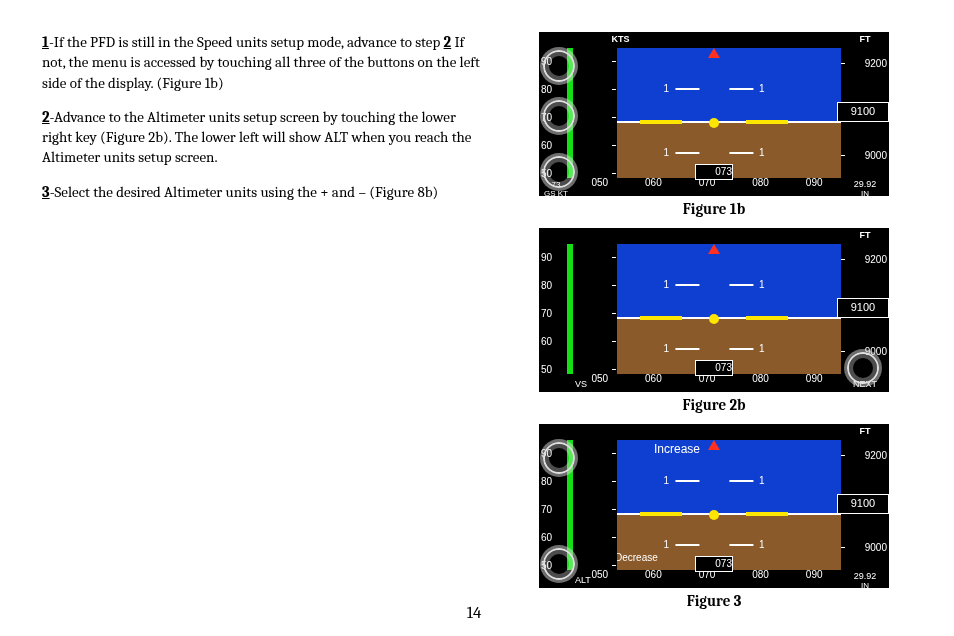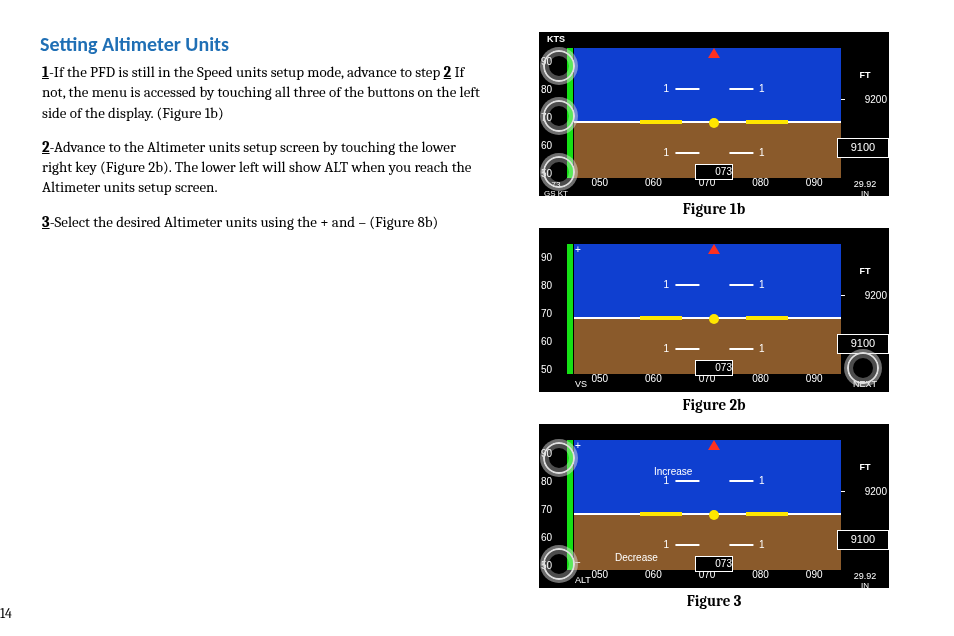--- a/index.html
+++ b/index.html
@@ -17,48 +17,48 @@
   h2.title{
     font-family:Calibri,Arial,sans-serif;
     color:#1f6fb5;
     font-size:20px;
     font-weight:700;
     margin:0 0 6px 0;
   }
   p.intro{margin:0 0 14px 0;text-align:justify;line-height:1.35;}
   p.step{margin:0 0 14px 2px;line-height:1.35;}
   .u{text-decoration:underline;font-weight:600;}
-  .pg{position:absolute;bottom:14px;left:0;right:6px;font-size:14px;}
+  .pg{position:absolute;bottom:14px;left:0;right:6px;text-align:center;font-size:17px;}
   .fig-wrap{margin-bottom:10px;}
   .fig-caption{text-align:center;font-weight:700;font-size:15px;margin-top:4px;}
 
   
   .pfd{
     width:350px;height:164px;
     background:#000;
     position:relative;
     font-family:Arial,Helvetica,sans-serif;
     overflow:hidden;
   }
   .sky{position:absolute;left:34px;right:48px;top:16px;height:74px;background:#0f3fd0;}
   .gnd{position:absolute;left:34px;right:48px;top:90px;height:56px;background:#8a5a2b;}
   .horizon{position:absolute;left:34px;right:48px;top:89px;height:2px;background:#fff;}
   .hdg{position:absolute;left:34px;right:48px;bottom:4px;height:20px;color:#fff;font-size:10px;display:flex;justify-content:space-around;align-items:center;margin-top:26px;}
   .hdg-box{position:absolute;left:50%;bottom:16px;transform:translateX(-50%);width:36px;height:14px;border:1px solid #fff;background:#000;color:#fff;font-size:10px;text-align:right;line-height:13px;}
 
   
-  .spd{position:absolute;left:0;top:0;bottom:0;width:34px;background:#000;border-right:1px solid #000;}
+  .spd{position:absolute;left:0;top:0;bottom:0;width:34px;background:#000;border-right:1px solid #000;padding-left:43px;}
   .spd-lbl,.alt-lbl{position:absolute;top:0;width:100%;height:14px;background:#000;color:#fff;font-size:9px;text-align:center;line-height:14px;font-weight:600;}
   .alt-lbl{right:0;width:48px;}
   .spd-tick{position:absolute;left:0;width:100%;color:#fff;font-size:10px;text-align:left;padding-left:2px;box-sizing:border-box;height:12px;line-height:12px;}
   .spd-tick::after{content:"";position:absolute;right:0;top:5px;width:4px;height:1px;background:#fff;}
   .green-band{position:absolute;left:28px;top:16px;width:6px;height:130px;background:#15e015;}
 
   
-  .alt{position:absolute;right:0;top:0;bottom:0;width:48px;background:#000;margin-top:36px;}
+  .alt{position:absolute;right:0;top:0;bottom:0;width:48px;background:#000;}
   .alt-tick{position:absolute;left:0;width:100%;color:#fff;font-size:10px;text-align:right;padding-right:2px;box-sizing:border-box;height:12px;line-height:12px;}
   .alt-tick::before{content:"";position:absolute;left:0;top:5px;width:4px;height:1px;background:#fff;}
   .alt-box{position:absolute;left:-4px;top:70px;background:#000;border:1px solid #fff;width:50px;height:18px;color:#fff;font-size:11px;text-align:center;line-height:17px;}
 
   
   .soft-l{position:absolute;left:0;bottom:0;height:16px;width:34px;background:#000;color:#fff;font-size:8px;text-align:center;line-height:10px;}
   .soft-l .sub{display:block;font-size:8px;line-height:7px;}
   .soft-r{position:absolute;right:0;bottom:0;height:16px;width:48px;background:#000;color:#fff;font-size:9px;text-align:center;line-height:16px;}
 
   
@@ -66,30 +66,29 @@
   .pitch{position:absolute;left:50%;transform:translateX(-50%);color:#fff;font-size:10px;white-space:nowrap;height:1px;display:flex;align-items:center;gap:6px;}
   .pitch .bar{display:inline-block;width:24px;height:2px;background:#fff;}
   .acft{position:absolute;left:50%;top:89px;transform:translate(-50%,-50%);width:120px;height:6px;pointer-events:none;}
   .acft .wing{position:absolute;top:2px;height:4px;width:42px;background:#ffe600;}
   .acft .wing.l{left:-14px;} .acft .wing.r{right:-14px;}
   .acft .dot{position:absolute;left:50%;top:0;width:10px;height:10px;margin-left:-5px;border-radius:50%;background:#ffe600;}
 
   
   .touch{position:absolute;width:28px;height:28px;border:2px solid #e0e0e0;border-radius:50%;box-shadow:inset 0 0 0 4px rgba(255,255,255,.3),0 0 0 3px rgba(220,220,220,.5);}
   .plus-minus{position:absolute;left:36px;top:17px;color:#fff;font-size:10px;line-height:10px;}
-  .label-inc{position:absolute;left:76px;top:42px;color:#fff;font-size:10px;padding-left:39px;}
+  .label-inc{position:absolute;left:76px;top:18px;color:#fff;font-size:12px;padding-left:39px;}
   .label-dec{position:absolute;left:76px;top:128px;color:#fff;font-size:10px;}
   .vs-label{position:absolute;left:36px;bottom:3px;color:#fff;font-size:9px;}
 </style>
 </head>
 <body>
 
 <div class="cols">
   <div class="left-col">
-    <h2 class="title">Setting Altimeter Units</h2>
 
     <p class="step">
       <span class="u">1</span><span>-If the PFD is still in the Speed units setup mode, advance to step </span><span class="u">2</span><span> If not, the menu is accessed by touching all three of the buttons on the left side of the display.  (Figure 1b)</span>
     </p>
     <p class="step">
       <span class="u">2</span><span>-Advance to the Altimeter units setup screen by touching the lower right key (Figure 2b).  The lower left will show ALT when you reach the Altimeter units setup screen.</span>
     </p>
     <p class="step">
       <span class="u">3</span><span>-Select the desired Altimeter units using the + and – (Figure 8b)</span>
     </p>

